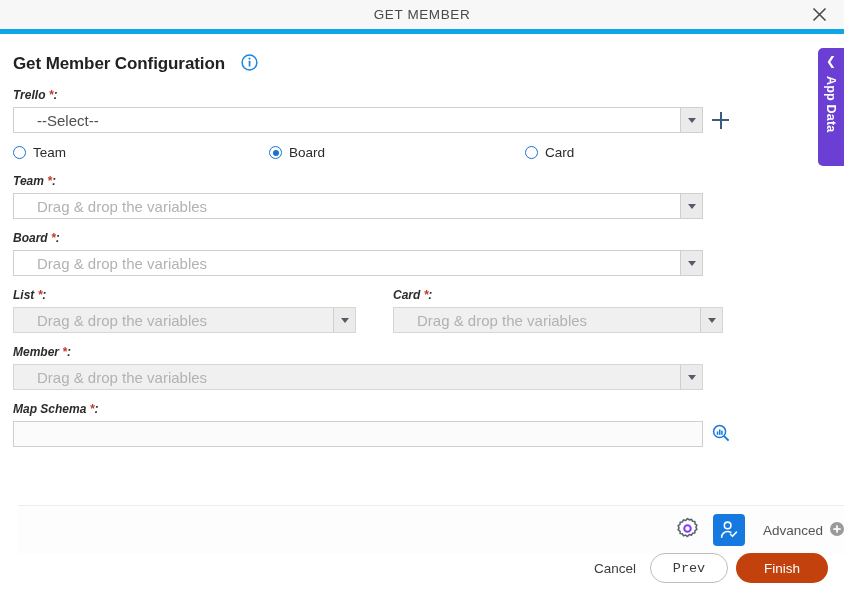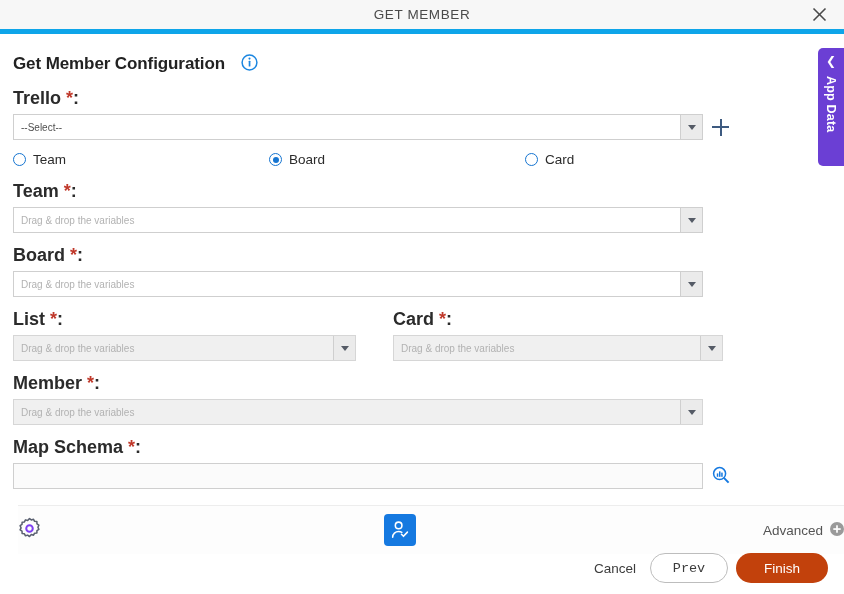--- a/index.html
+++ b/index.html
@@ -60,25 +60,26 @@
     color: #222222;
     letter-spacing: -0.1px;
   }
   .info-icon { display: block; cursor: pointer; }
 
   
   .form {
     padding: 14px 13px 0 13px;
   }
   .field-label {
-    font-size: 18px;
+    font-size: 12px;
     font-weight: bold;
     color: #2b2b2b;
     margin-bottom: 5px;
     display: block;
+    font-style: italic;
   }
   .req { color: #c0392b; font-weight: bold; }
 
   .row { margin-bottom: 12px; }
   .row-inline { display: flex; gap: 37px; align-items: center; }
 
   .control-wrap {
     display: flex;
     align-items: center;
     gap: 9px;
@@ -92,24 +93,25 @@
     height: 26px;
     box-sizing: border-box;
     flex: 1 1 auto;
   }
   .select-box.disabled { background: #f0f0f0; border-color: #d6d6d6; }
   .select-value {
     flex: 1 1 auto;
     display: flex;
     align-items: center;
     padding: 0 7px;
-    font-size: 10px;
+    font-size: 15px;
     color: #4f4f4f;
     overflow: hidden;
     white-space: nowrap;
+    margin-left: 16px;
   }
   .select-value.placeholder { color: #b2b2b2; }
   .select-arrow {
     width: 21px;
     flex: 0 0 21px;
     border-left: 1px solid #cfcfcf;
     background: #ebebeb;
     display: flex;
     align-items: center;
     justify-content: center;
@@ -181,21 +183,21 @@
 
   
   .footer-tools {
     position: absolute;
     left: 18px; right: 0;
     top: 505px;
     height: 48px;
     border-top: 1px solid #ededed;
     display: flex;
     align-items: center;
-    justify-content: space-between;
+    justify-content: flex-end;
     gap: 14px;
     background: #fdfdfd;
   }
   .tool-gear { cursor: pointer; display: block; }
   .tool-active {
     width: 32px; height: 32px;
     background: #1579e0;
     border-radius: 4px;
     display: flex;
     align-items: center;

